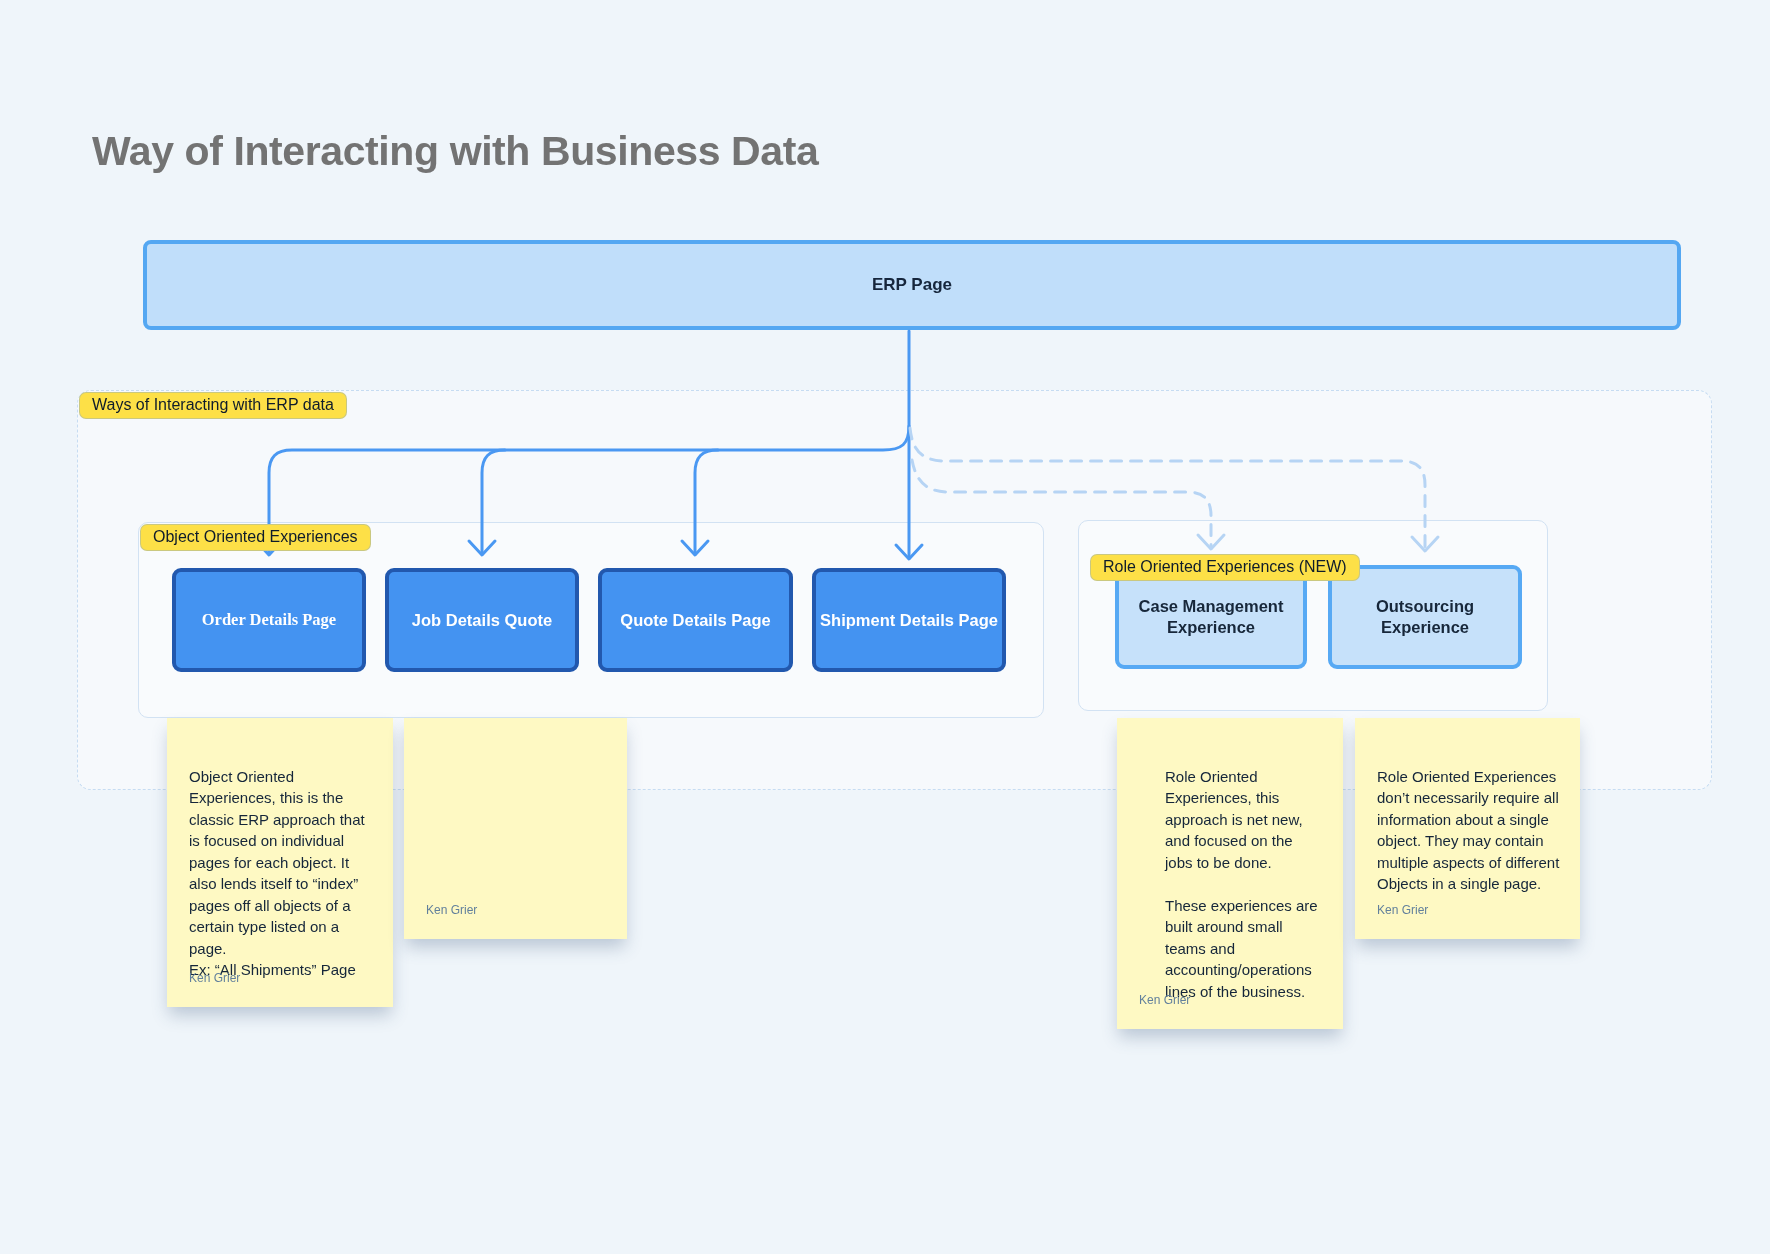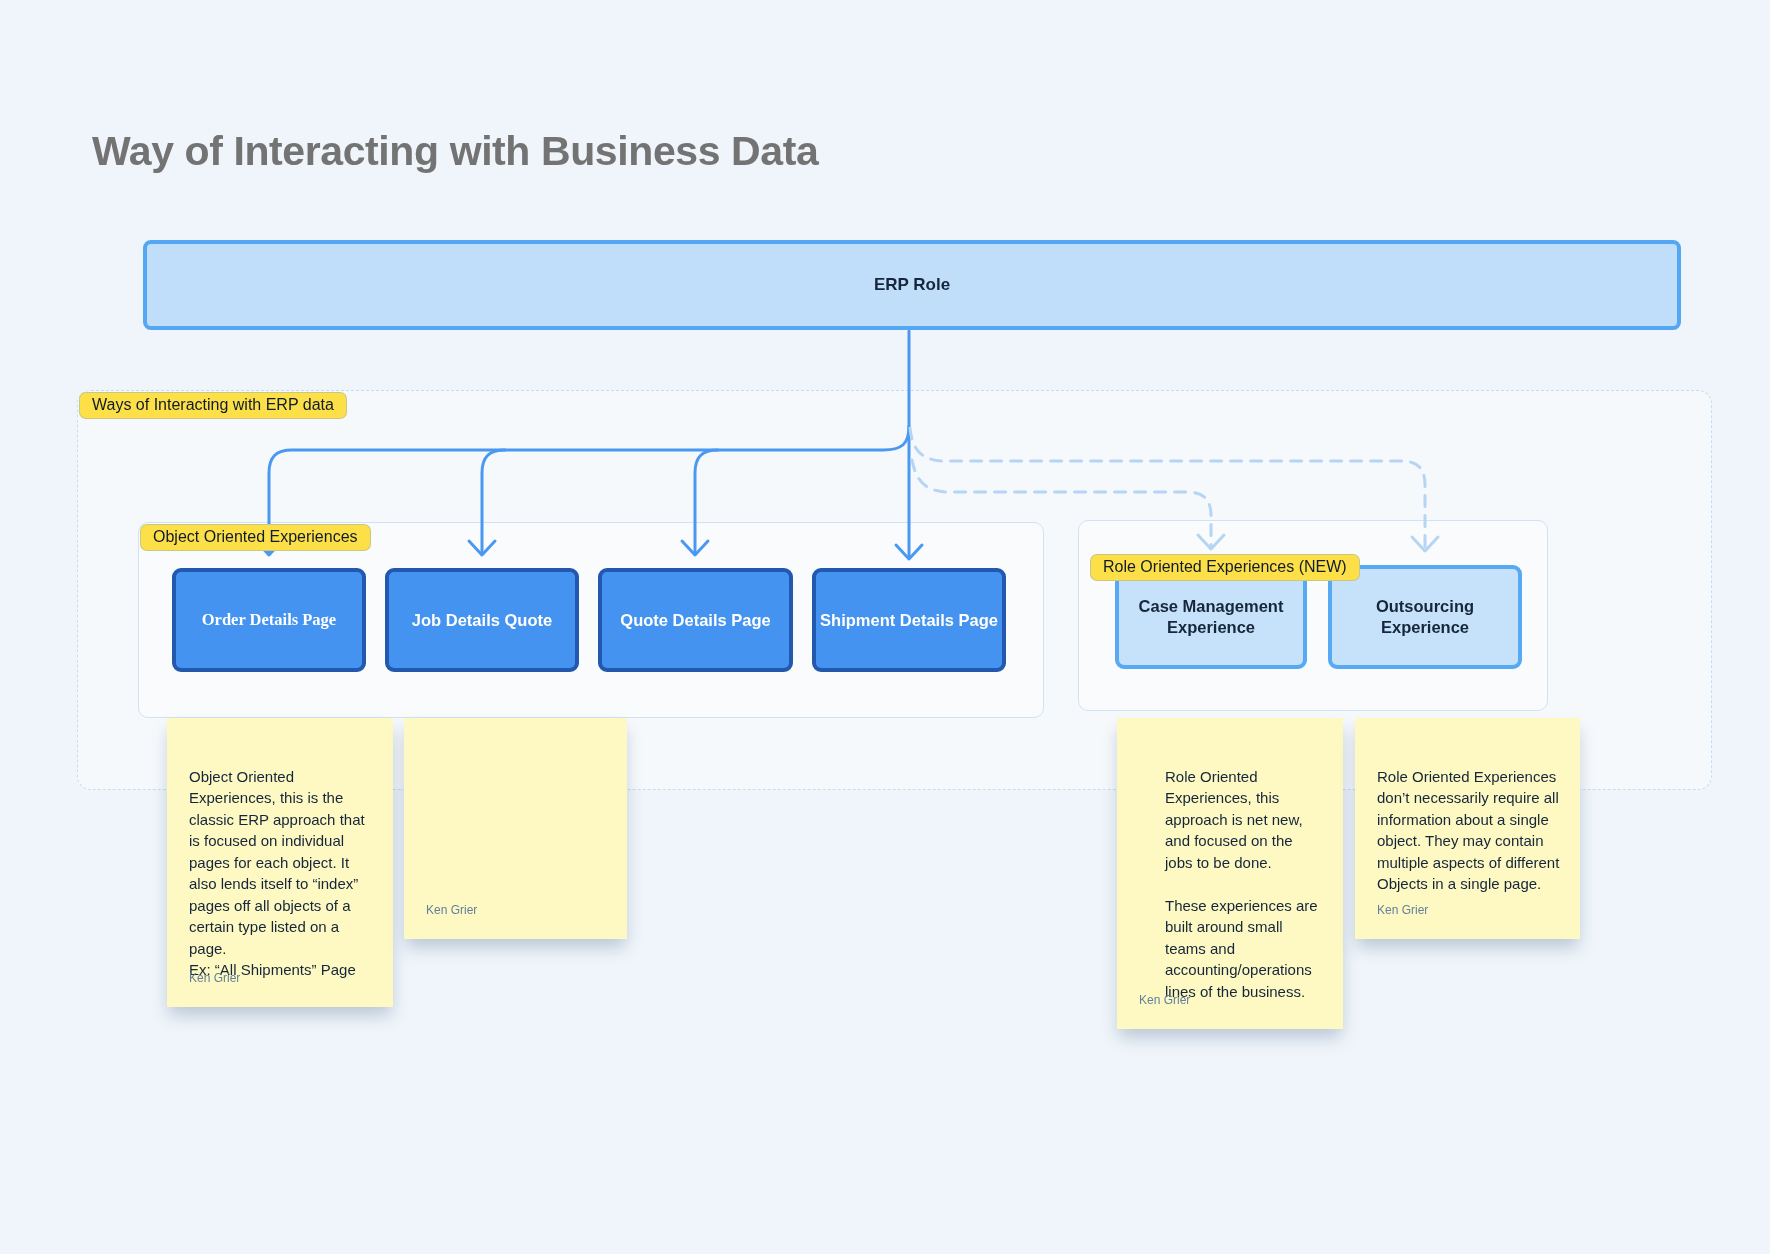--- a/index.html
+++ b/index.html
@@ -48,21 +48,21 @@
   .sticky-3{left:1355px;top:718px;width:225px;height:221px;}
 </style>
 </head>
 <body>
 
 <div class="canvas">
 
   <h1 class="page-title">Way of Interacting with Business Data</h1>
 
   <div class="erp-box">
-    <span>ERP Role</span>
+    <span>ERP Page</span>
   </div>
 
   <div class="outer-section"></div>
   <div class="sub-section section-object"></div>
   <div class="sub-section section-role"></div>
 
   <svg class="connectors" width="1770" height="1254" viewBox="0 0 1770 1254" fill="none">
 
     <g stroke="#4a98f2" stroke-width="3" stroke-linecap="round" stroke-linejoin="round">
       <path d="M 909 331 L 909 557"></path>

